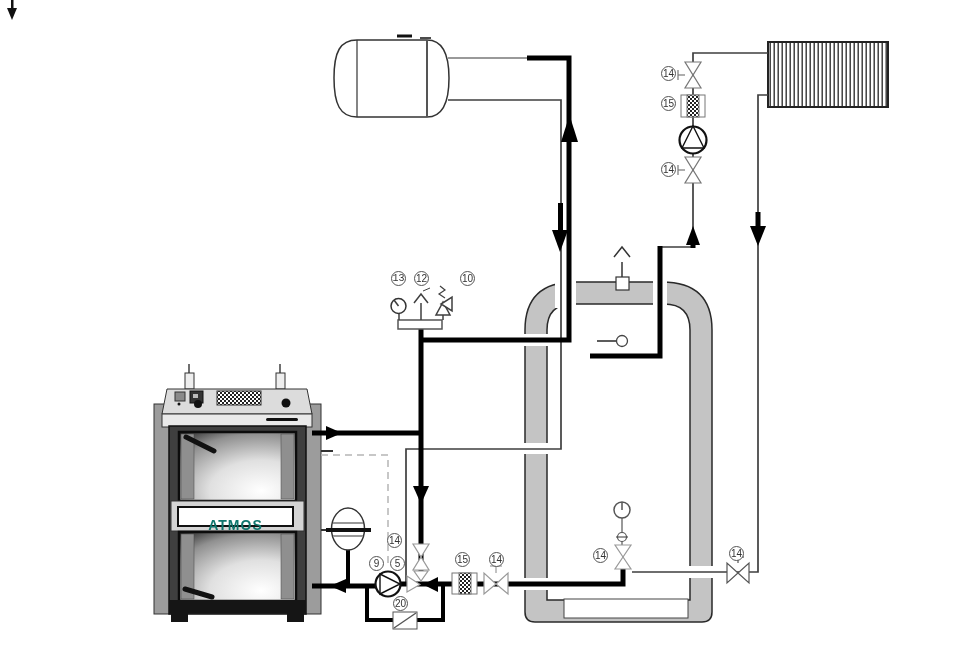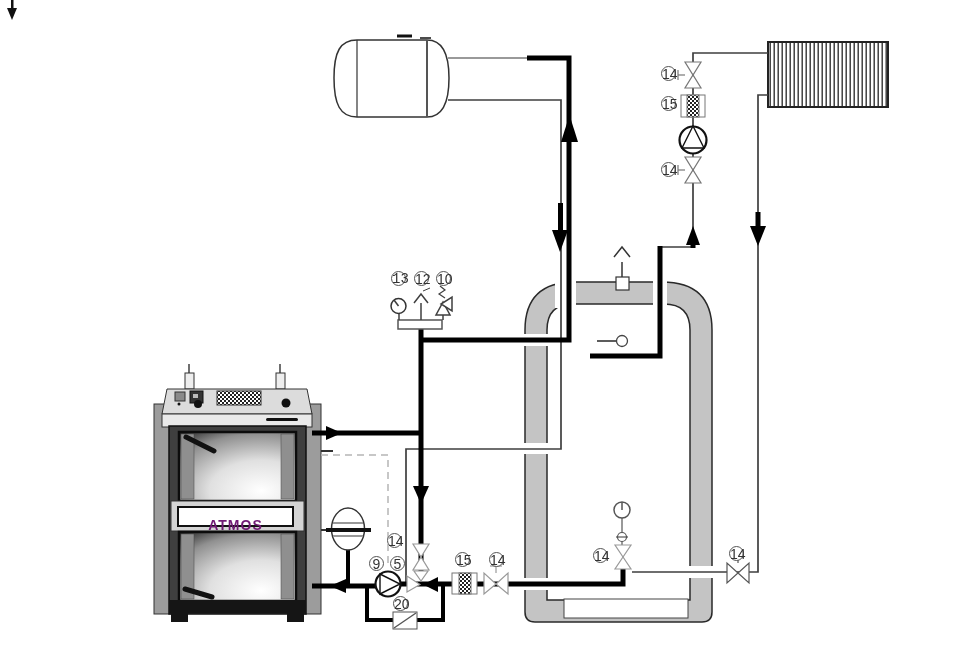--- a/index.html
+++ b/index.html
@@ -1,25 +1,25 @@
 <!DOCTYPE html>
 <html><head>
 <meta charset="utf-8">
 <style>
   html,body{margin:0;padding:0;background:#fff;}
   #stage{position:relative;width:958px;height:654px;background:#ffffff;overflow:hidden;
          font-family:"Liberation Sans",sans-serif;}
   #schem{position:absolute;left:0;top:0;}
   .callout{position:absolute;width:15px;height:15px;margin-left:-8px;margin-top:-8px;
            border:1.3px solid #555;border-radius:50%;background:#fff;color:#333;
-           font-size:14px;line-height:14px;text-align:center;box-sizing:border-box;
+           font-size:10px;line-height:14px;text-align:center;box-sizing:border-box;
            font-family:"Liberation Sans",sans-serif;}
   #atmos-plate-text{position:absolute;left:178px;top:507px;width:115px;height:35px;
            display:flex;align-items:center;justify-content:center;
-           font-size:14px;font-weight:600;letter-spacing:1px;color:#701a75;text-align:center;}
+           font-size:14px;font-weight:600;letter-spacing:1px;color:#0f766e;text-align:center;}
 </style>
 </head>
 <body>
 
 <div id="stage">
 
 <svg id="schem" width="958" height="654" viewBox="0 0 958 654">
   <defs>
     <pattern id="hatchV" width="4" height="6" patternUnits="userSpaceOnUse">
       <rect width="4" height="6" fill="#ffffff"></rect>
@@ -267,21 +267,21 @@
     <rect x="11" y="0" width="2.5" height="9"></rect>
     <polygon points="7,8 17,8 12,20"></polygon>
   </g>
 </svg>
 
 <div id="atmos-plate-text">ATMOS</div>
 
 <div id="callout-layer">
       <span class="callout" style="left: 399px; top: 279px; font-family: Liberation Mono, monospace;">13</span>
       <span class="callout" style="left: 422px; top: 279px;">12</span>
-      <span class="callout" style="left: 444px; top: 279px;">10</span>
+      <span class="callout" style="left: 468px; top: 279px;">10</span>
       <span class="callout" style="left: 669px; top: 74px;">14</span>
       <span class="callout" style="left: 669px; top: 104px;">15</span>
       <span class="callout" style="left: 669px; top: 170px;">14</span>
       <span class="callout" style="left: 395px; top: 541px;">14</span>
       <span class="callout" style="left: 377px; top: 564px;">9</span>
       <span class="callout" style="left: 398px; top: 564px;">5</span>
       <span class="callout" style="left: 401px; top: 604px;">20</span>
       <span class="callout" style="left: 463px; top: 560px;">15</span>
       <span class="callout" style="left: 497px; top: 560px;">14</span>
       <span class="callout" style="left: 601px; top: 556px;">14</span>

